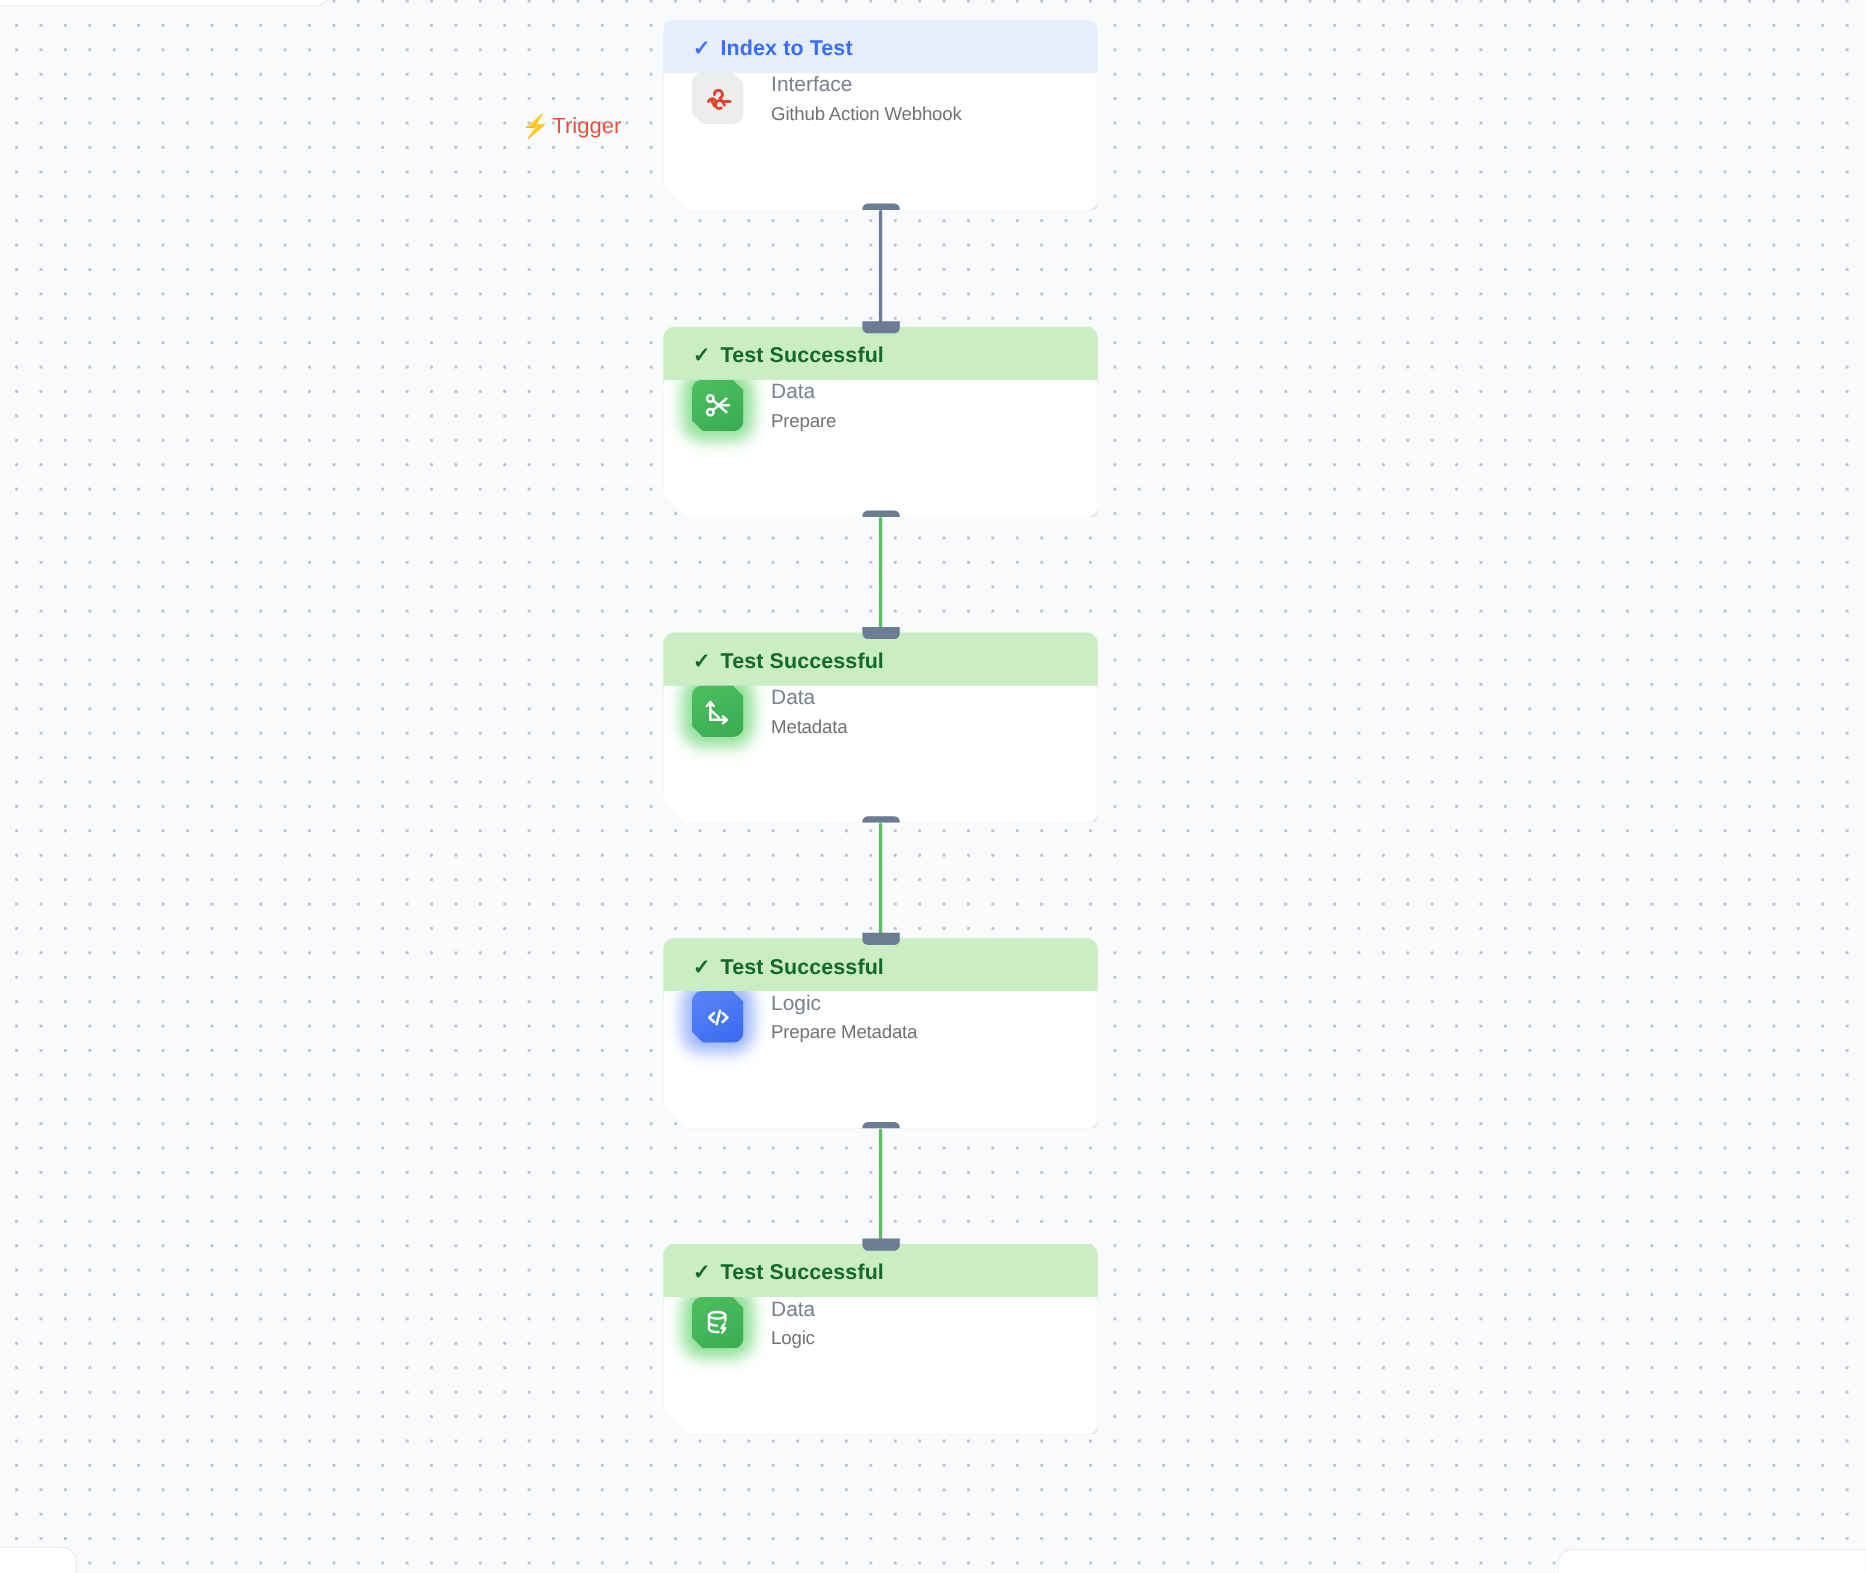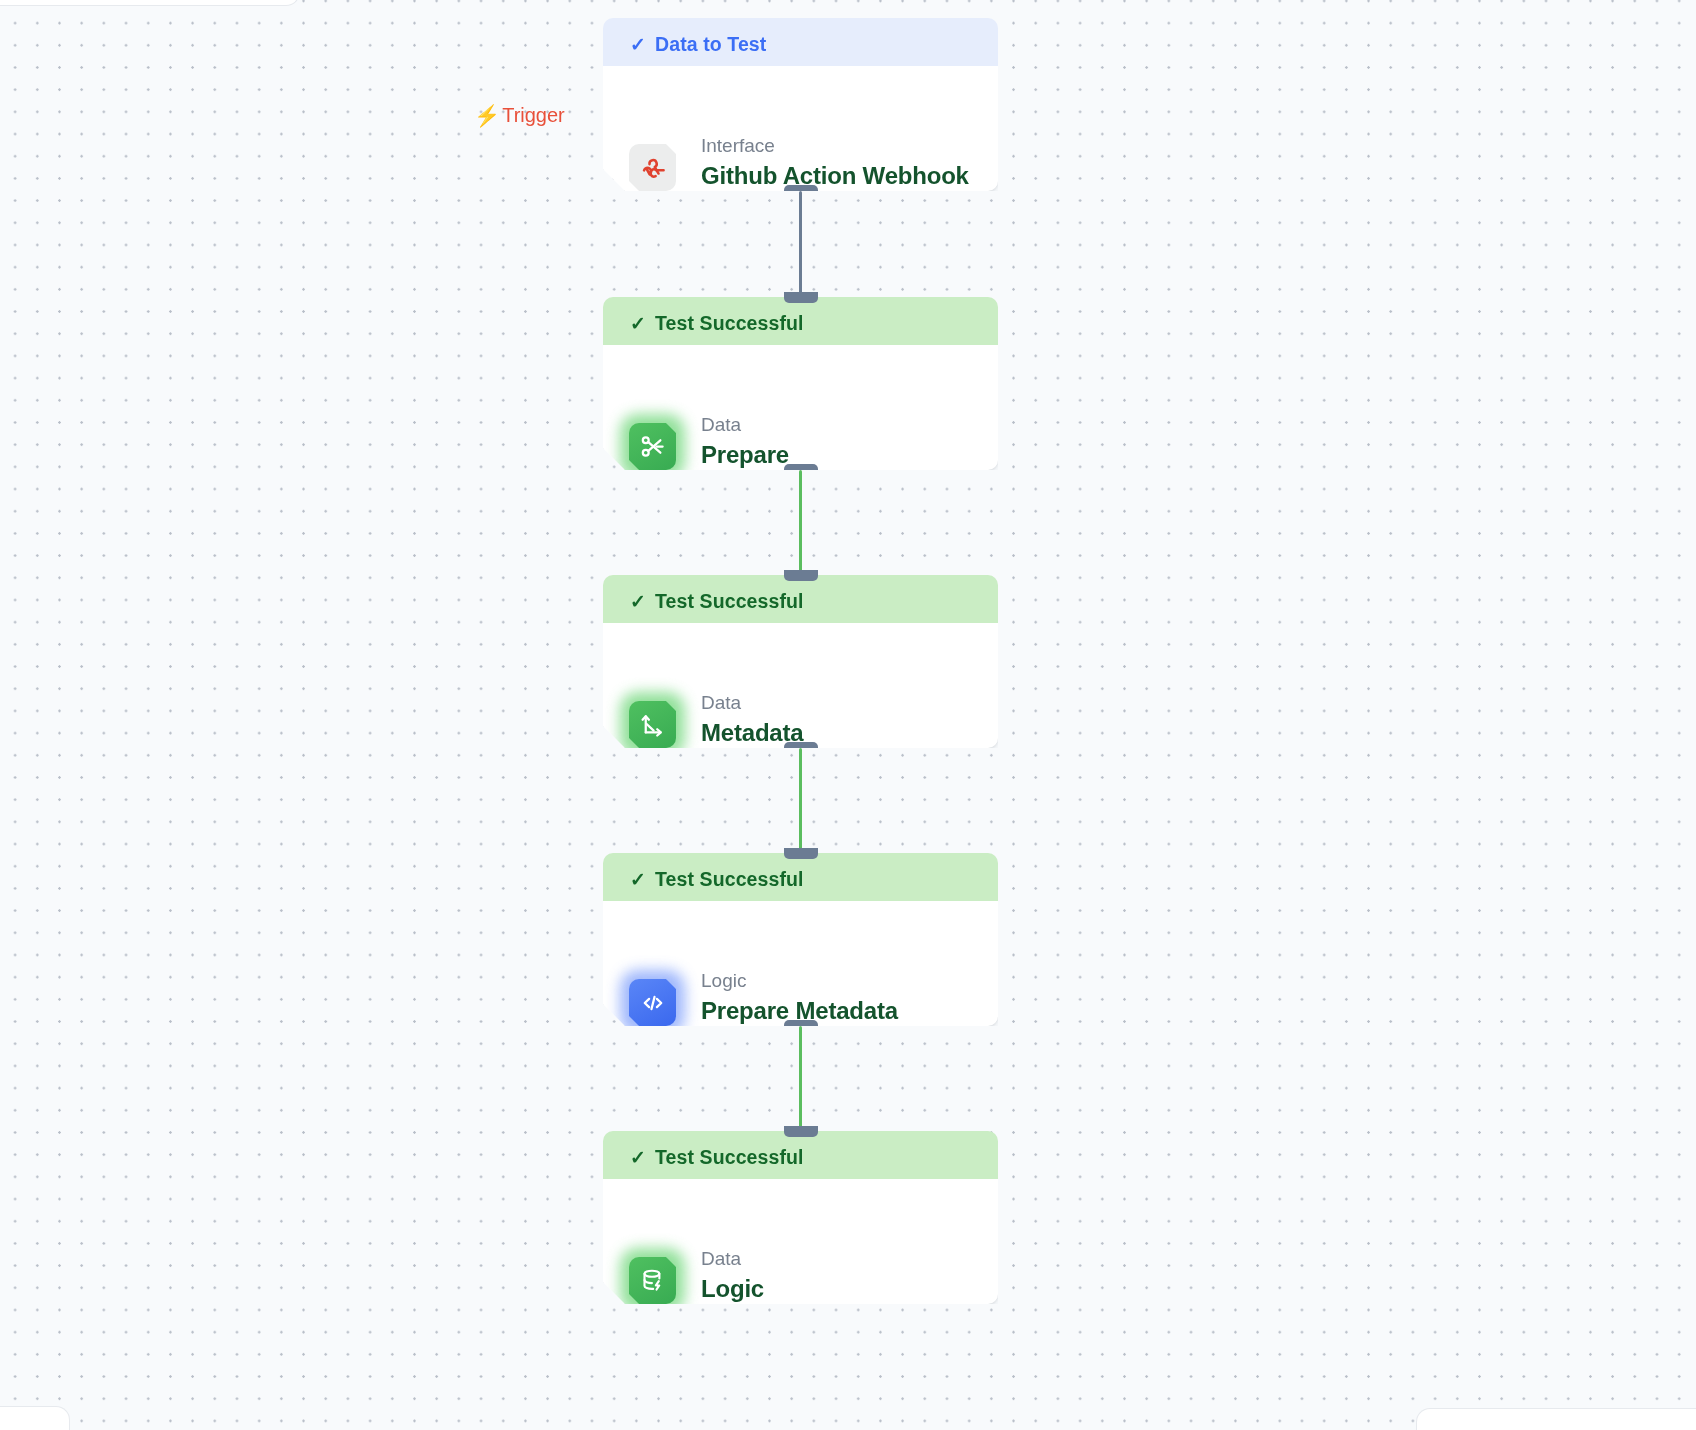--- a/index.html
+++ b/index.html
@@ -80,21 +80,21 @@
   .status-success { background: #caedc4; color: #14682a; }
 
   
   .node-card {
     position: relative;
     background: #ffffff;
     height: 125px;
     margin-top: -4px;
     padding: 0 0 0 26px;
     display: flex;
-    align-items: flex-end;
+    align-items: flex-start;
     border-radius: 0 0 10px 10px;
     box-shadow: 0 2px 5px rgba(35,45,70,0.10), 0 1px 2px rgba(35,45,70,0.06);
     -webkit-clip-path: polygon(0 0, 100% 0, 100% 100%, 22px 100%, 0 calc(100% - 22px));
     clip-path: polygon(0 0, 100% 0, 100% 100%, 22px 100%, 0 calc(100% - 22px));
     z-index: 2;
   }
 
   
   .node-icon {
     position: relative;
@@ -123,23 +123,23 @@
   .glow-blue  { background: #88a6fb; opacity: .80; }
 
   .node-text { margin-left: 25px; }
   .node-kind {
     font-size: 19px;
     color: #78818e;
     line-height: 1.25;
     margin-bottom: 4px;
   }
   .node-title {
-    font-size: 24px;
-    font-weight: bold;
-    color: #14532d;
+    font-size: 17px;
+    font-weight: normal;
+    color: #737373;
     letter-spacing: -0.2px;
     line-height: 1.2;
   }
 
   
   .handle {
     position: absolute;
     left: 50%;
     transform: translateX(-50%);
     width: 34px;
@@ -194,21 +194,21 @@
   <div id="trigger-tag">
     <span class="bolt">⚡</span>
     <span>Trigger</span>
   </div>
 
   <div id="flow">
 
     <div class="node-block">
       <div class="status-banner status-ready">
         <span class="check">✓</span>
-        <span>Data to Test</span>
+        <span>Index to Test</span>
       </div>
       <div class="node-card">
         <div class="icon-wrap">
 
           <div class="node-icon icon-gray">
             <svg width="29" height="29" viewBox="0 0 24 24" fill="none" stroke="#e0422f" stroke-width="2.1" stroke-linecap="round" stroke-linejoin="round">
               <path d="M9.5 9.2a3 3 0 1 1 4.3 2.4L17 17"></path>
               <path d="M14.6 19.2a3 3 0 1 1 .6-4.9h6.0"></path>
               <path d="M5.0 14.4a3 3 0 1 1 4.6 3.3L7 13"></path>
             </svg>

